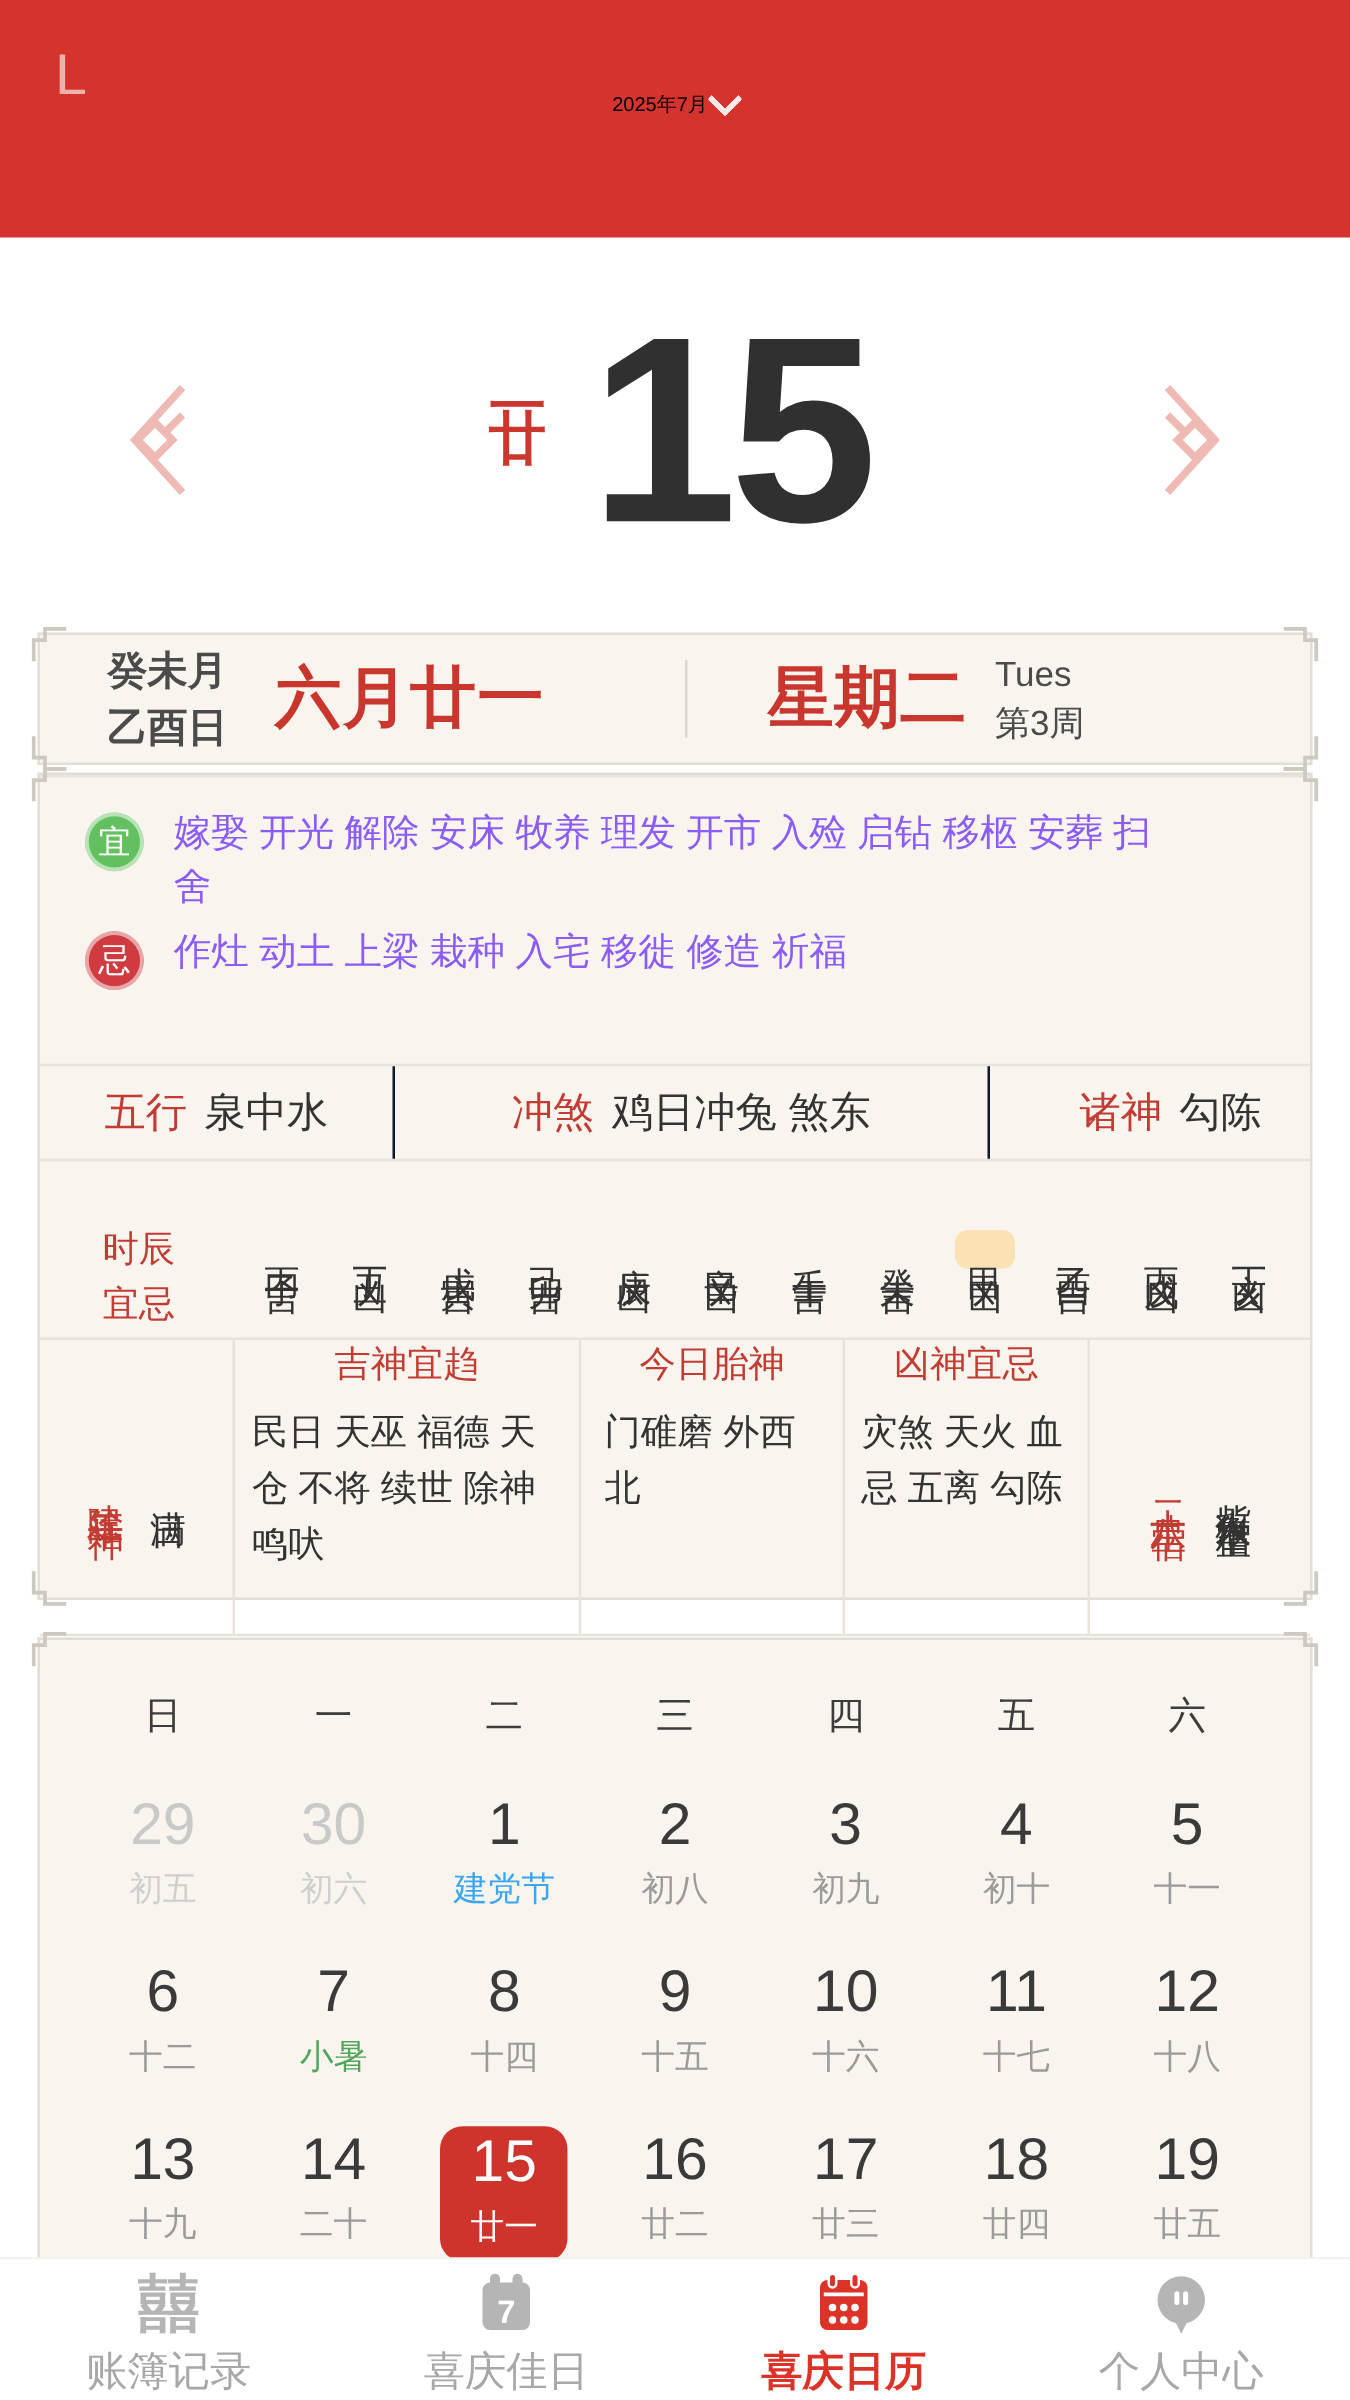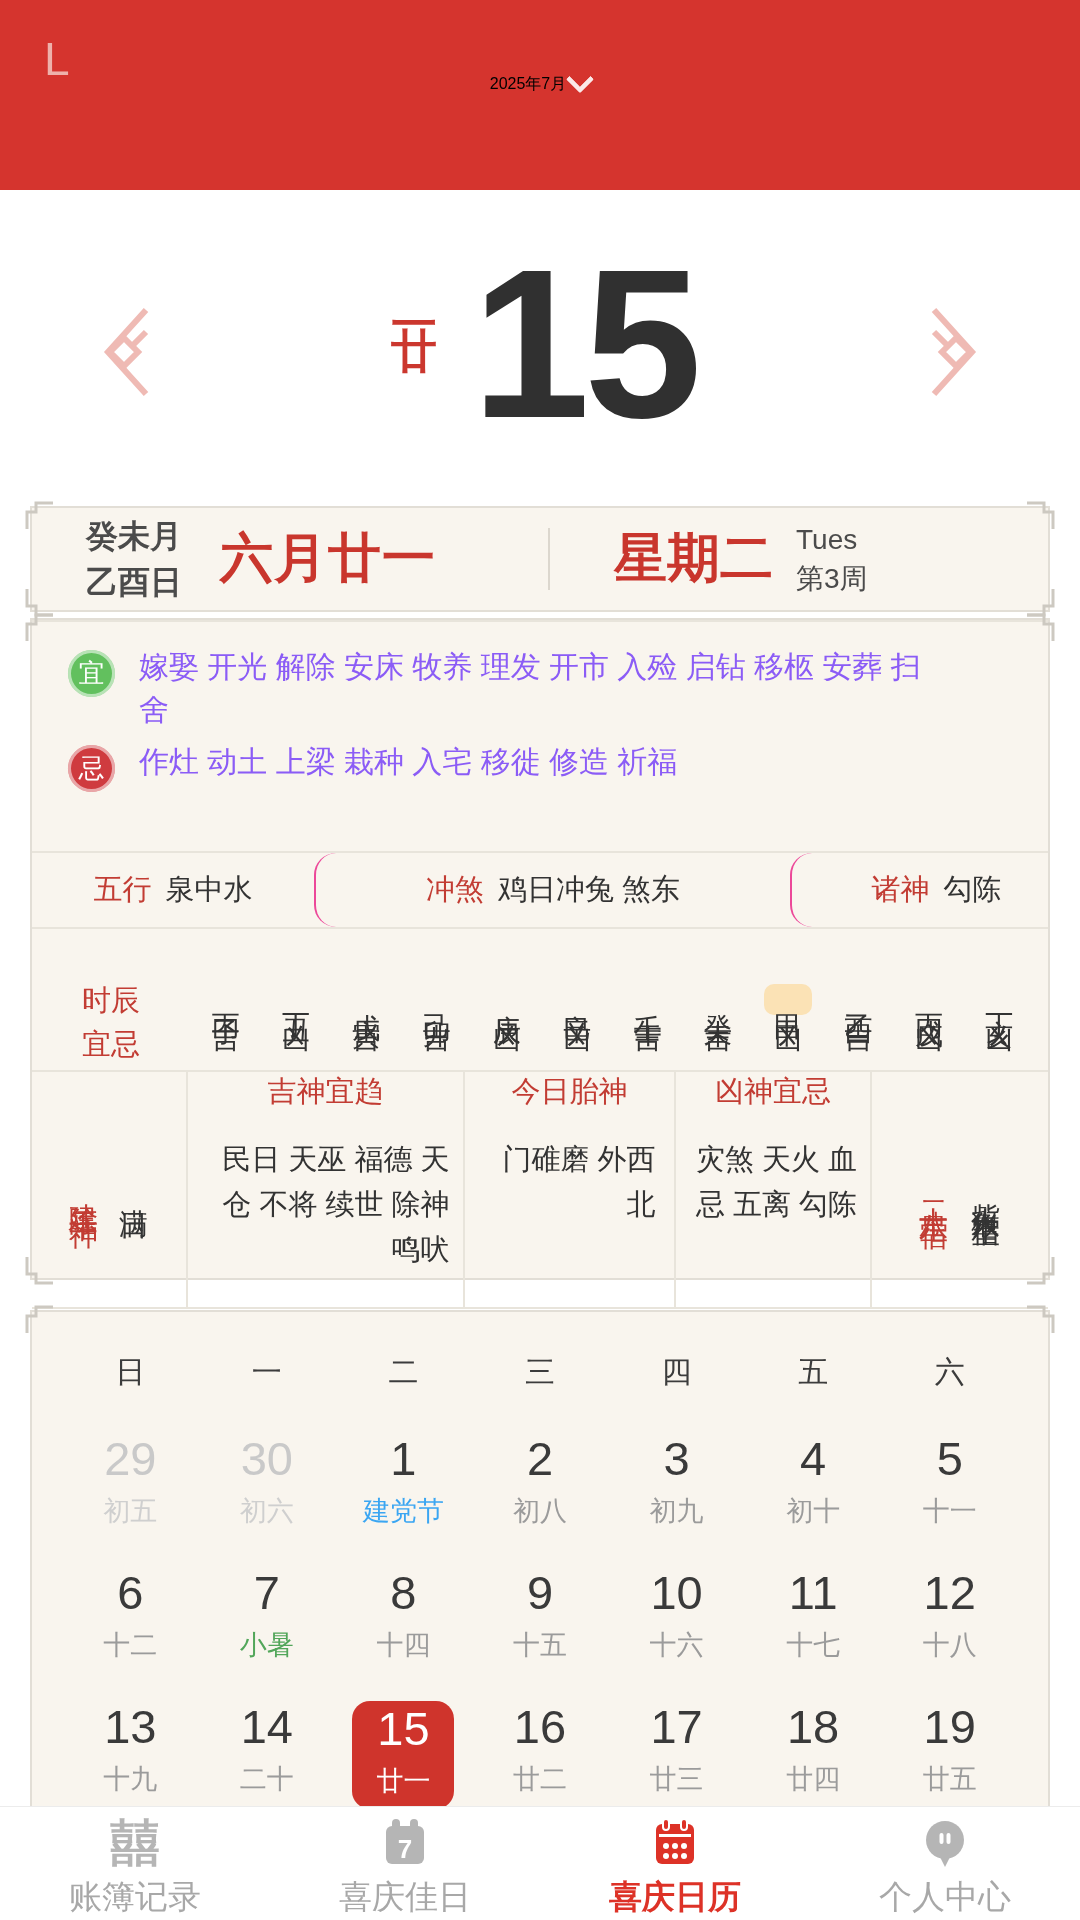--- a/index.html
+++ b/index.html
@@ -45,39 +45,39 @@
   .sec { border-top:2px solid #e8e4db; }
   .sec:first-child { border-top:none; }
   .sec-yi { height:231px; padding:24px 0 0 36px; }
   .yi-row { display:flex; align-items:flex-start; }
   .yi-row + .yi-row { margin-top:10px; }
   .badge { flex:0 0 auto; width:47px; height:47px; border-radius:50%; color:#fff; font-size:26px; display:flex; align-items:center; justify-content:center; margin-top:4px; box-shadow:inset 0 0 0 3px rgba(255,255,255,.55); }
   .badge.good { background:#62c05e; }
   .badge.bad  { background:#cf3b3f; }
   .yi-text { margin-left:24px; width:790px; font-size:30px; color:#8b5cf6; line-height:1.42; }
   .sec-elem { height:76px; display:flex; align-items:stretch; }
-  .elem-cell { display:flex; align-items:center; justify-content:center; gap:14px; font-size:29px; }
-  .elem-cell + .elem-cell { border-left:2px solid #ec4899;border-radius:22px; }
+  .elem-cell { display:flex; align-items:center; justify-content:center; gap:14px; font-size:33px; }
+  .elem-cell + .elem-cell { border-left:2px solid #0f172a; }
   .ec1 { width:282px; } .ec2 { width:476px; } .ec3 { flex:1;padding-left:33px; }
   .rlabel { color:#c23c33; }
   .dval { color:#333; }
   .sec-shichen { height:143px; display:flex; align-items:center; }
   .shichen-label { width:158px; text-align:center; color:#c23c33; font-size:29px; line-height:1.5;margin-top:46px; }
   .shichen-label span { display:inline-block; width:62px; }
   .shichen-cols { flex:1; display:flex; justify-content:space-around; align-items:center; padding-right:14px; }
   .sc-col { writing-mode:vertical-rl; text-orientation:upright; font-size:28px; color:#333; letter-spacing:5px; padding:8px 5px; }
   .sc-col.hl { background:#fbe2b5; border-radius:10px; }
   .sec-gods { height:237px; display:flex; align-items:stretch; }
   .god-cell { display:flex; flex-direction:column; align-items:center; }
   .god-cell + .god-cell { border-left:2px solid #e8e4db; }
   .gc1 { width:154px; flex-direction:row; align-items:center; justify-content:center; gap:10px; padding-top:0; }
   .gc2 { width:277px; } .gc3 { width:211px; } .gc4 { width:196px; }
   .gc5 { flex:1; flex-direction:row; align-items:center; justify-content:center; gap:12px; padding-top:0; }
   .god-title { color:#c23c33; font-size:29px; margin-bottom:12px; }
-  .god-val { color:#333; font-size:29px; line-height:1.55; text-align:right;margin-top:13px; }
+  .god-val { color:#333; font-size:29px; line-height:1.55; text-align:left; }
   .gc2 .god-val { width:248px; } .gc3 .god-val { width:172px; } .gc4 .god-val { width:168px; }
   .vred { writing-mode:vertical-rl; text-orientation:upright; color:#c23c33; font-size:29px; letter-spacing:4px; }
   .vdark { writing-mode:vertical-rl; text-orientation:upright; color:#333; font-size:29px; letter-spacing:4px; }
   .sec-pengzu { height:75px; display:flex; align-items:center; justify-content:center; gap:40px; font-size:30px; }
 
   
   .month-card { top:1310px; height:506px; border-bottom:none; padding:0 30px; }
   .wk-head { display:grid; grid-template-columns:repeat(7,1fr); margin-top:40px; }
   .wk-head div { text-align:center; font-size:30px; color:#3c3c3c; }
   .wk-grid { display:grid; grid-template-columns:repeat(7,1fr); row-gap:16px; margin-top:40px; }

